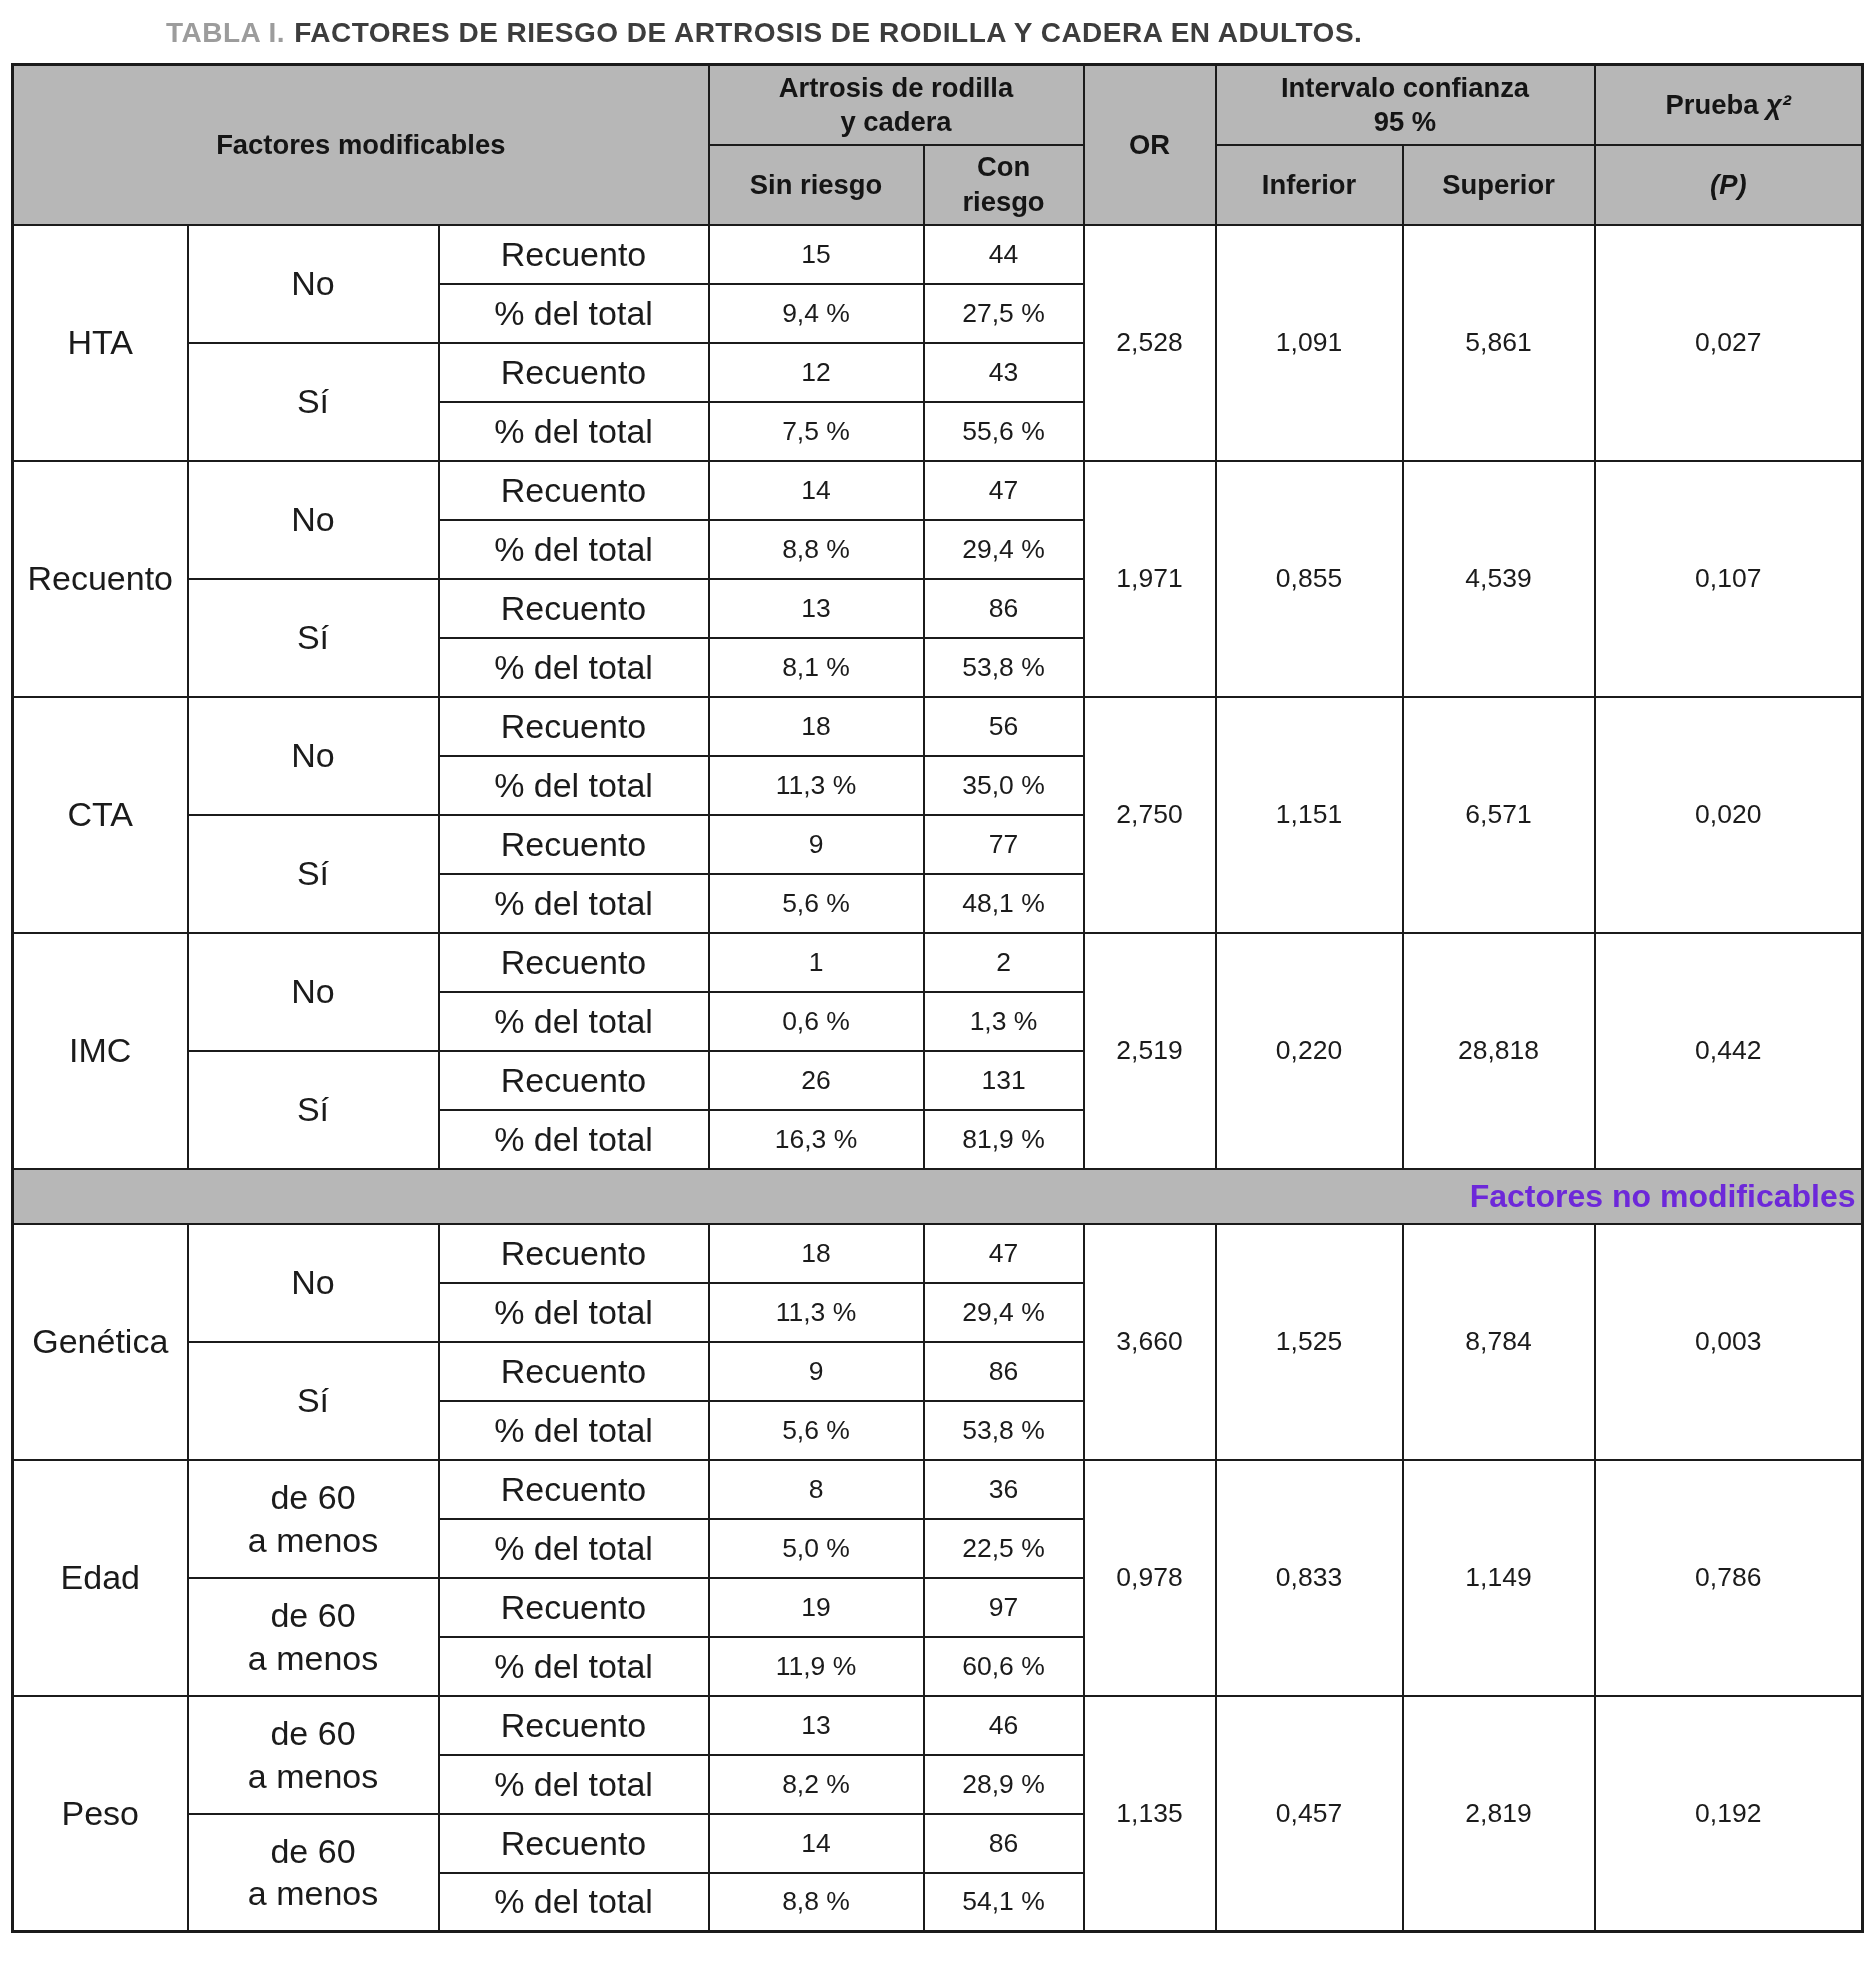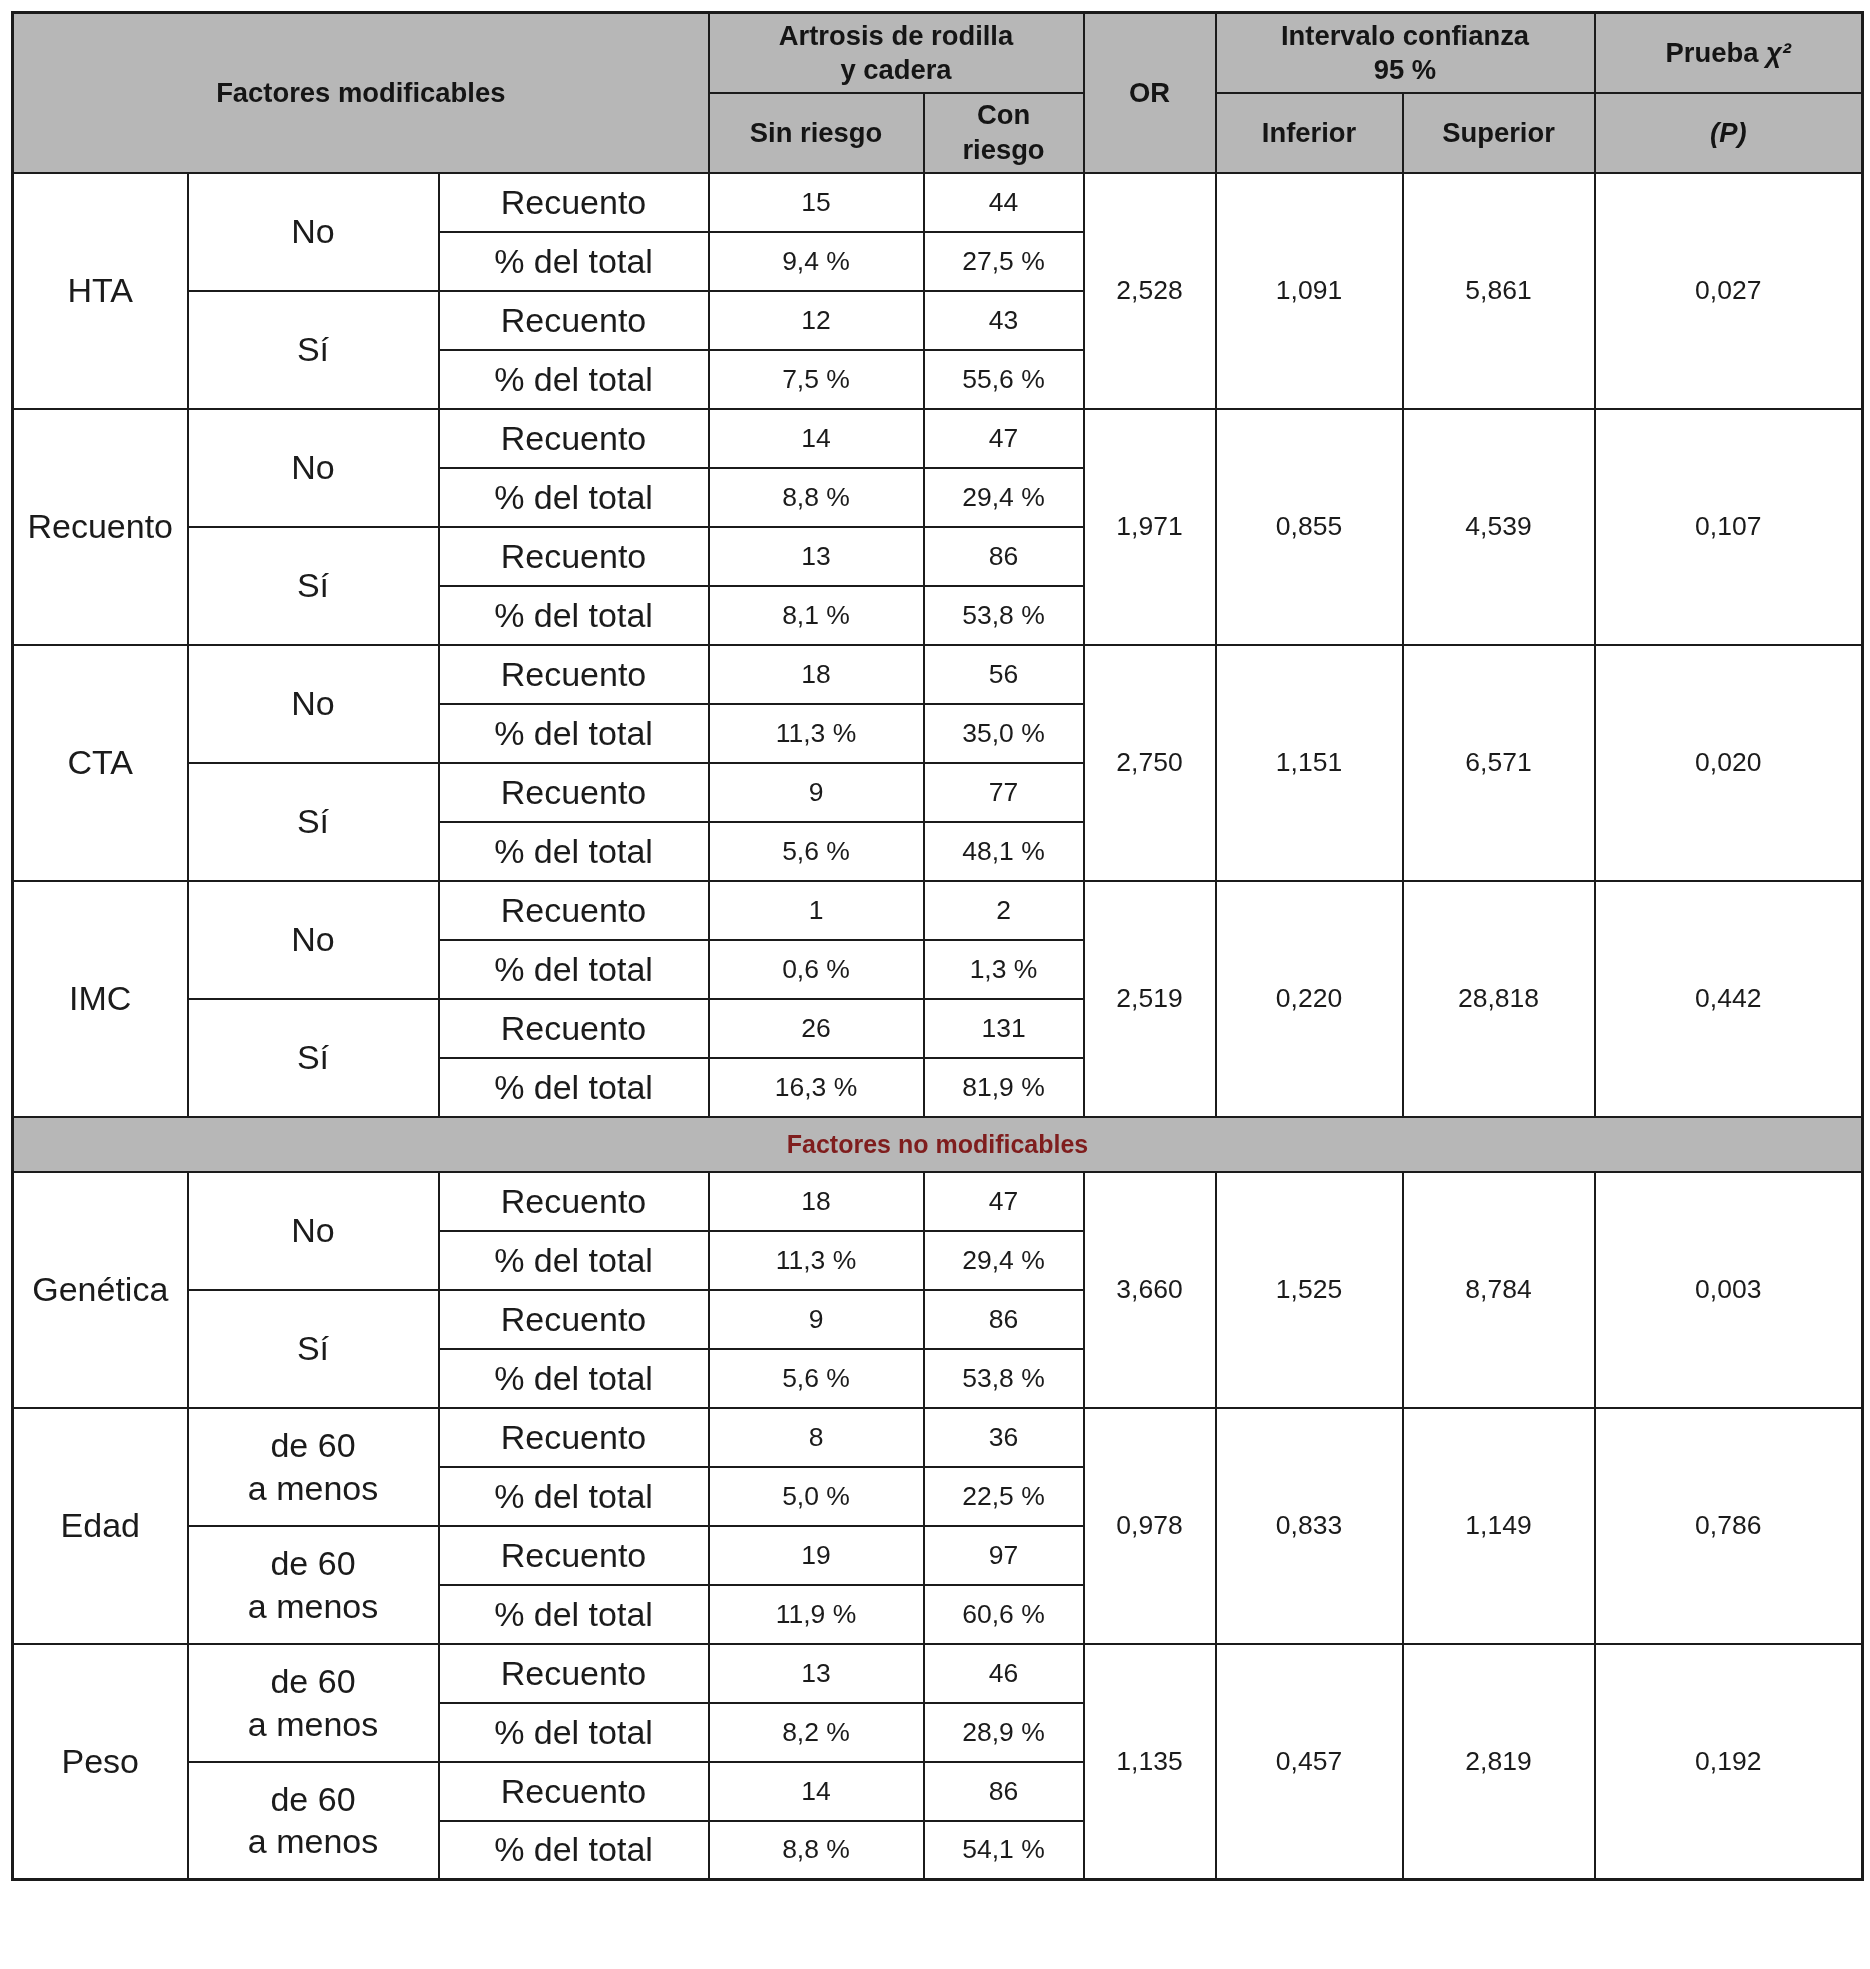--- a/index.html
+++ b/index.html
@@ -43,31 +43,35 @@
     background: #b7b7b7;
     font-size: 27.4px;
     font-weight: bold;
     color: #151515;
   }
   td { font-size: 26.5px; }
   td.factor, td.level, td.stat { font-size: 34px; }
   td.section {
     background: #b7b7b7;
     font-weight: bold;
-    font-size: 25px;
-    color: #7f1d1d;
+    font-size: 32px;
+    color: #6d28d9;
+    text-align: right;
   }
   .pre { white-space: pre-line; line-height: 1.25; }
   .italic { font-style: italic; text-align: center; }
 </style>
 </head>
 <body>
 
 <div class="page">
 
+  <div class="title">
+    <span class="title-label">TABLA I.</span><span class="title-text">FACTORES DE RIESGO DE ARTROSIS DE RODILLA Y CADERA EN ADULTOS.</span>
+  </div>
 
   <table class="t">
     <colgroup>
       <col style="width:175px">
         <col style="width:251px">
         <col style="width:270px">
       <col style="width:215px">
         <col style="width:160px">
         <col style="width:132px">
       <col style="width:187px">

